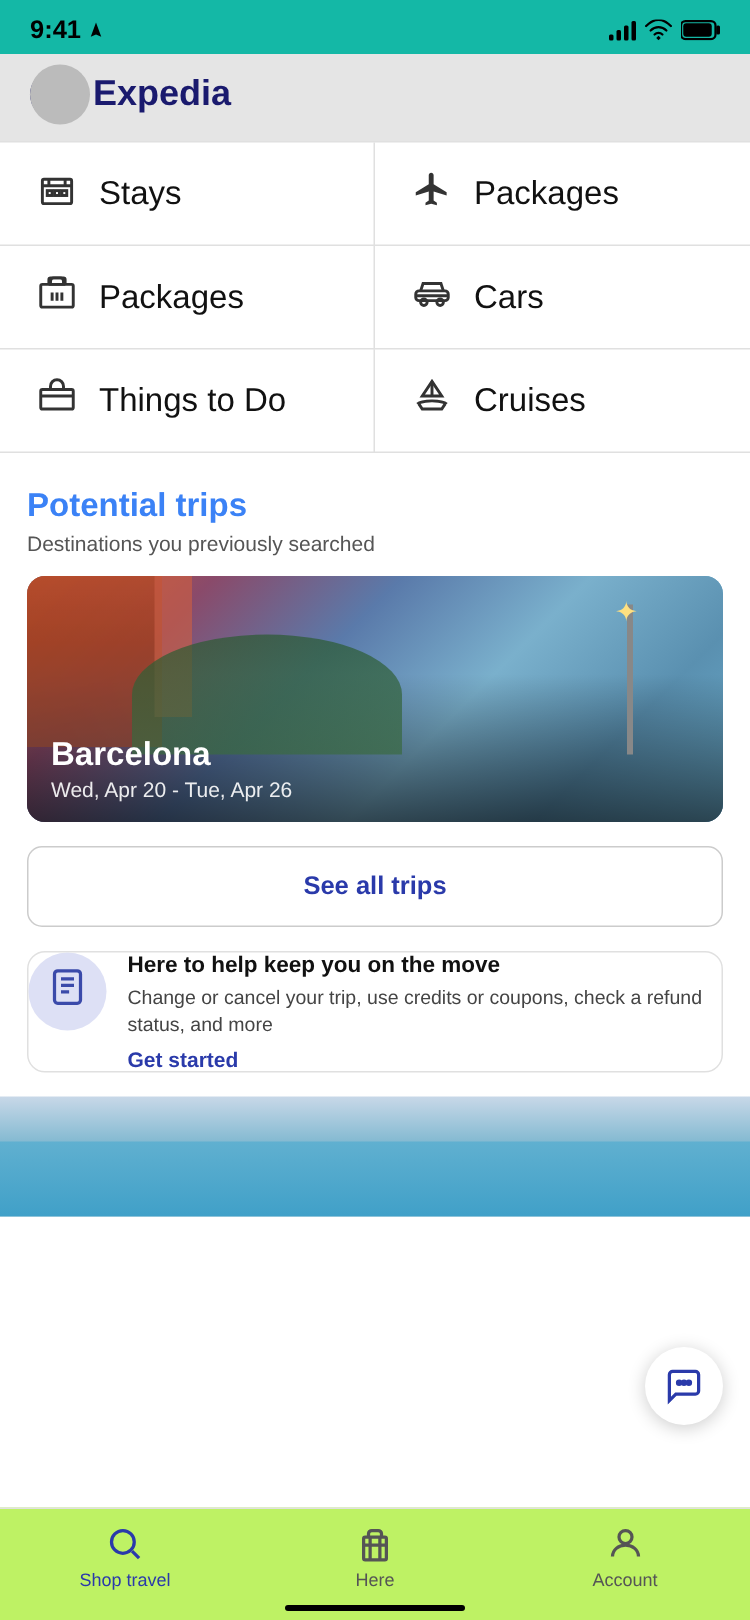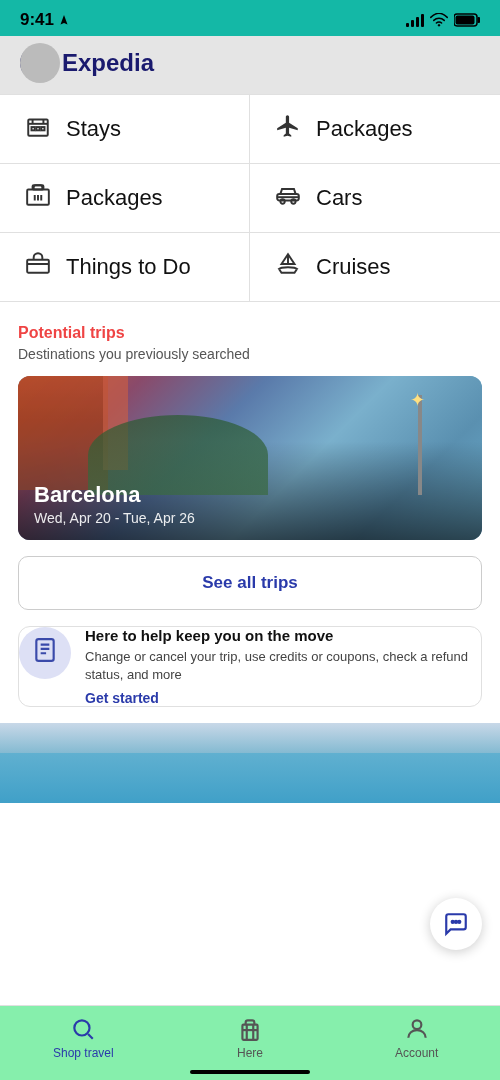--- a/index.html
+++ b/index.html
@@ -109,23 +109,23 @@
       font-size: 22px;
       color: #111;
       font-weight: 400;
     }
 
     
     .section {
       padding: 22px 18px 0;
     }
     .section-title {
-      font-size: 16px;
+      font-size: 22px;
       font-weight: 700;
-      color: #ef4444;
+      color: #3b82f6;
       margin-bottom: 4px;
     }
     .section-subtitle {
       font-size: 14px;
       color: #555;
       margin-bottom: 14px;
     }
 
     
     .trip-card {
@@ -302,21 +302,21 @@
       cursor: pointer;
       z-index: 10;
     }
 
     
     .bottom-nav {
       position: absolute;
       bottom: 0;
       left: 0;
       right: 0;
-      background: #86efac;
+      background: #bef264;
       border-top: 1px solid #e0e0e0;
       display: flex;
       justify-content: space-around;
       padding: 10px 0 20px;
     }
     .bottom-nav-item {
       display: flex;
       flex-direction: column;
       align-items: center;
       gap: 4px;

